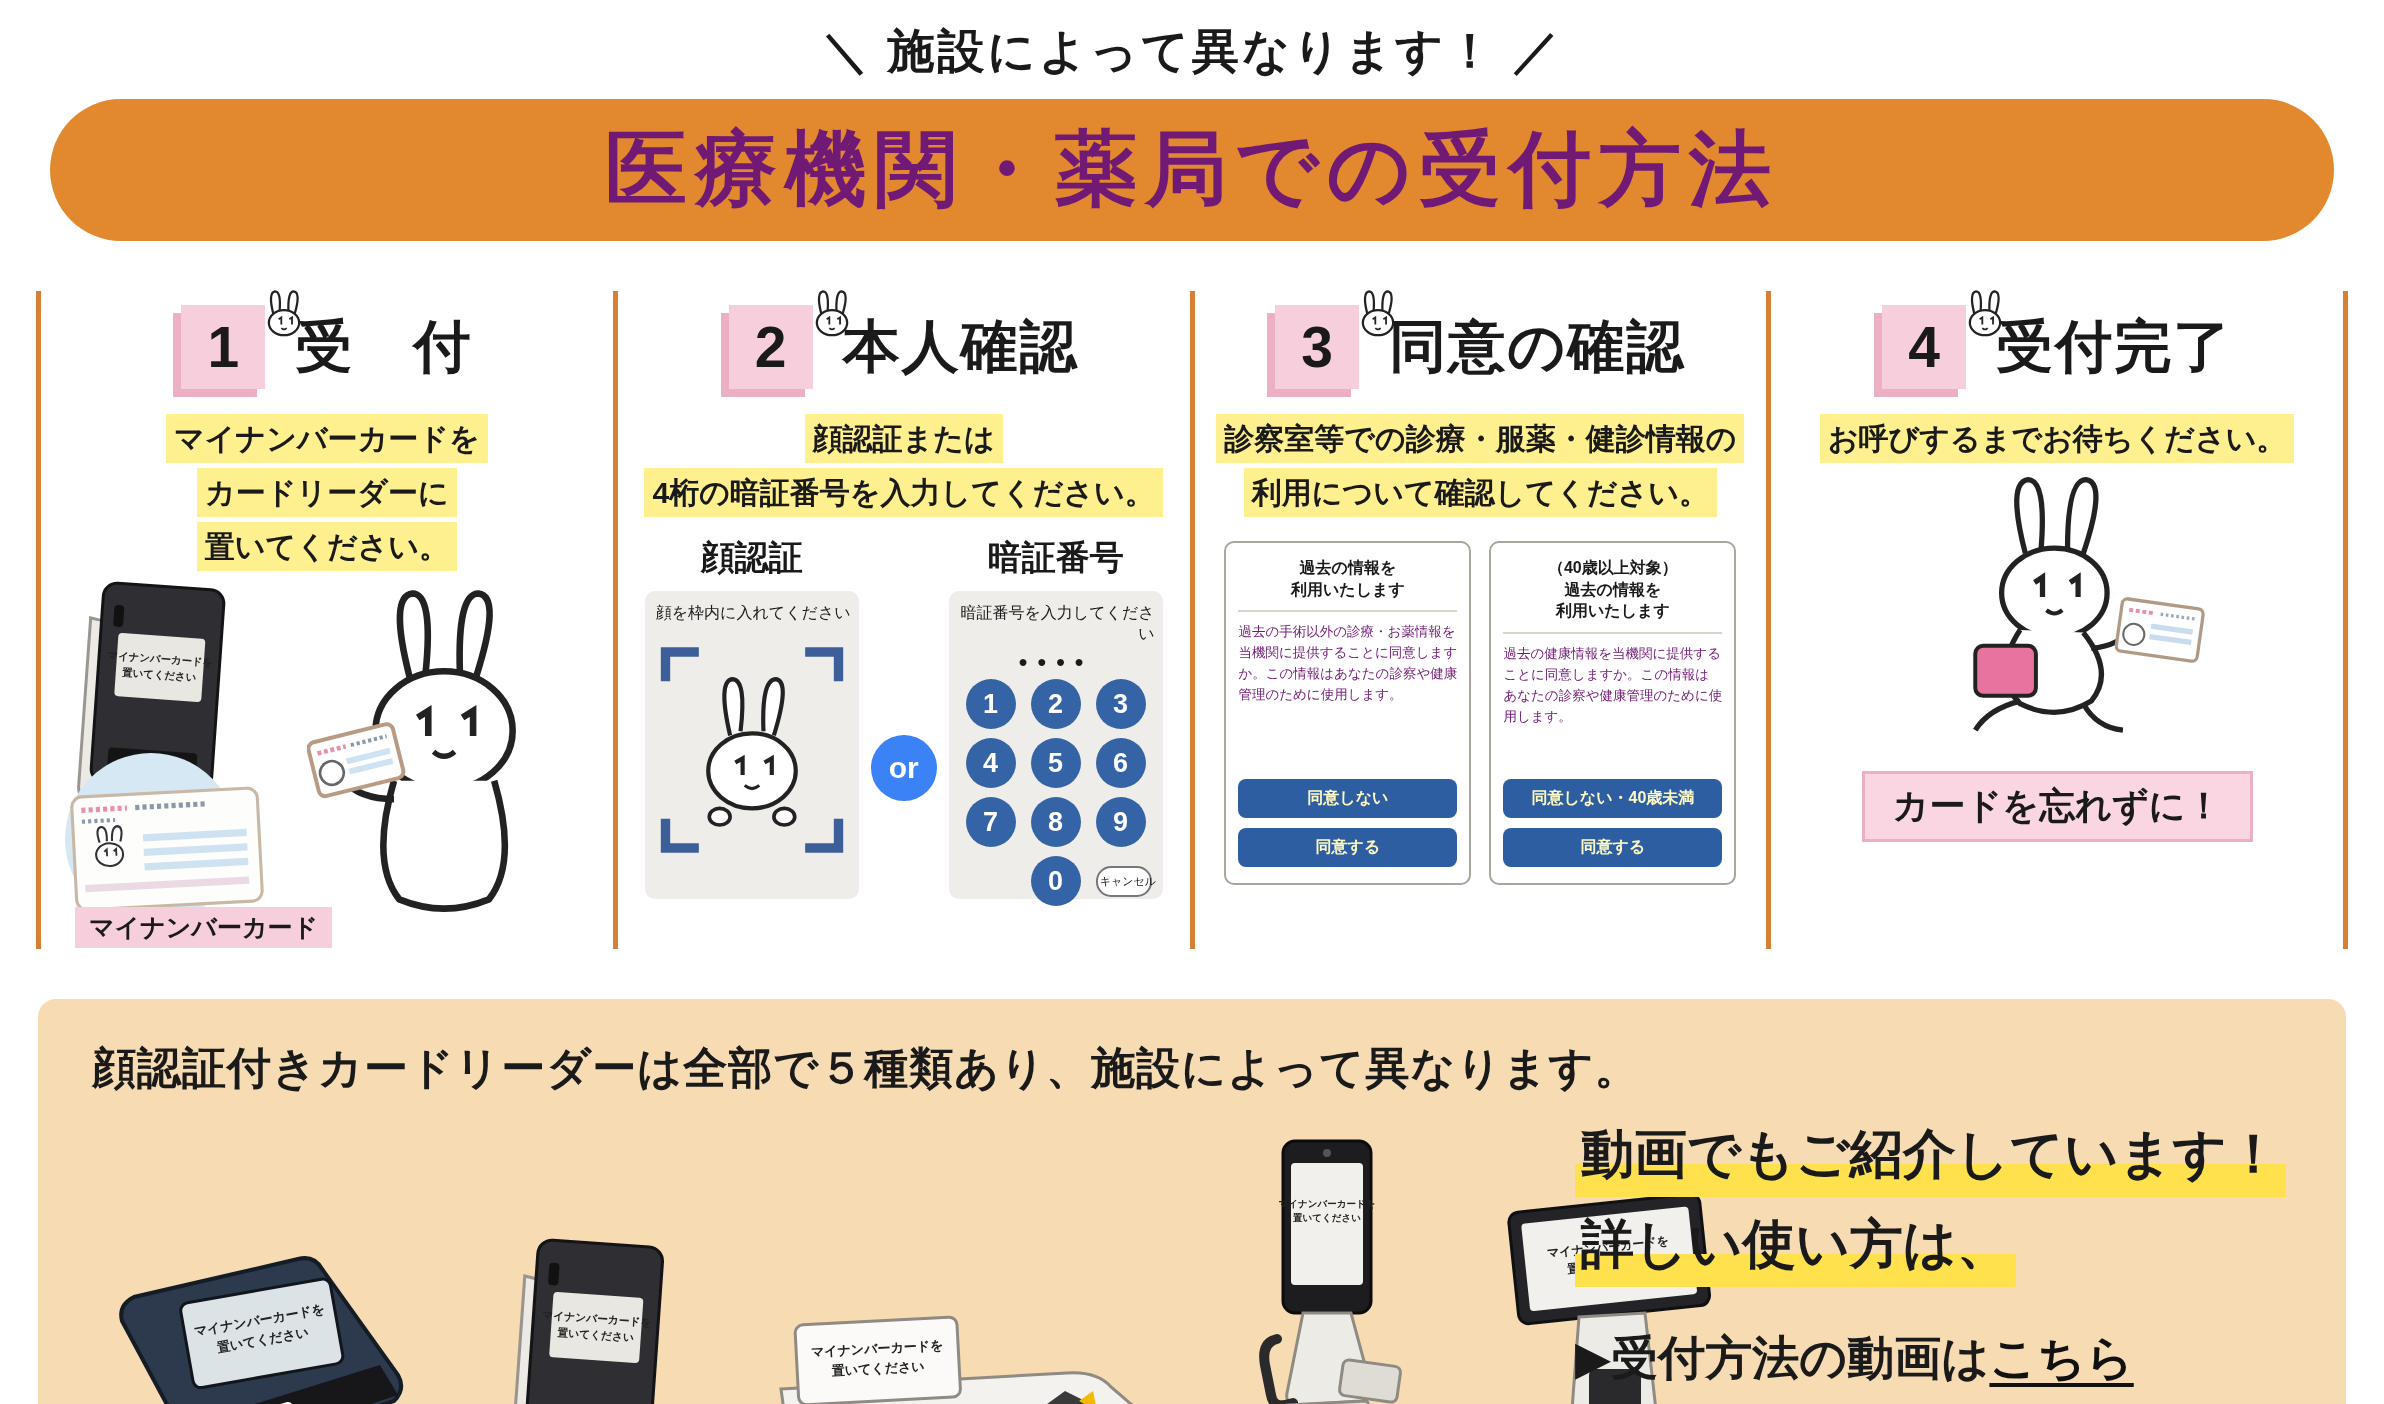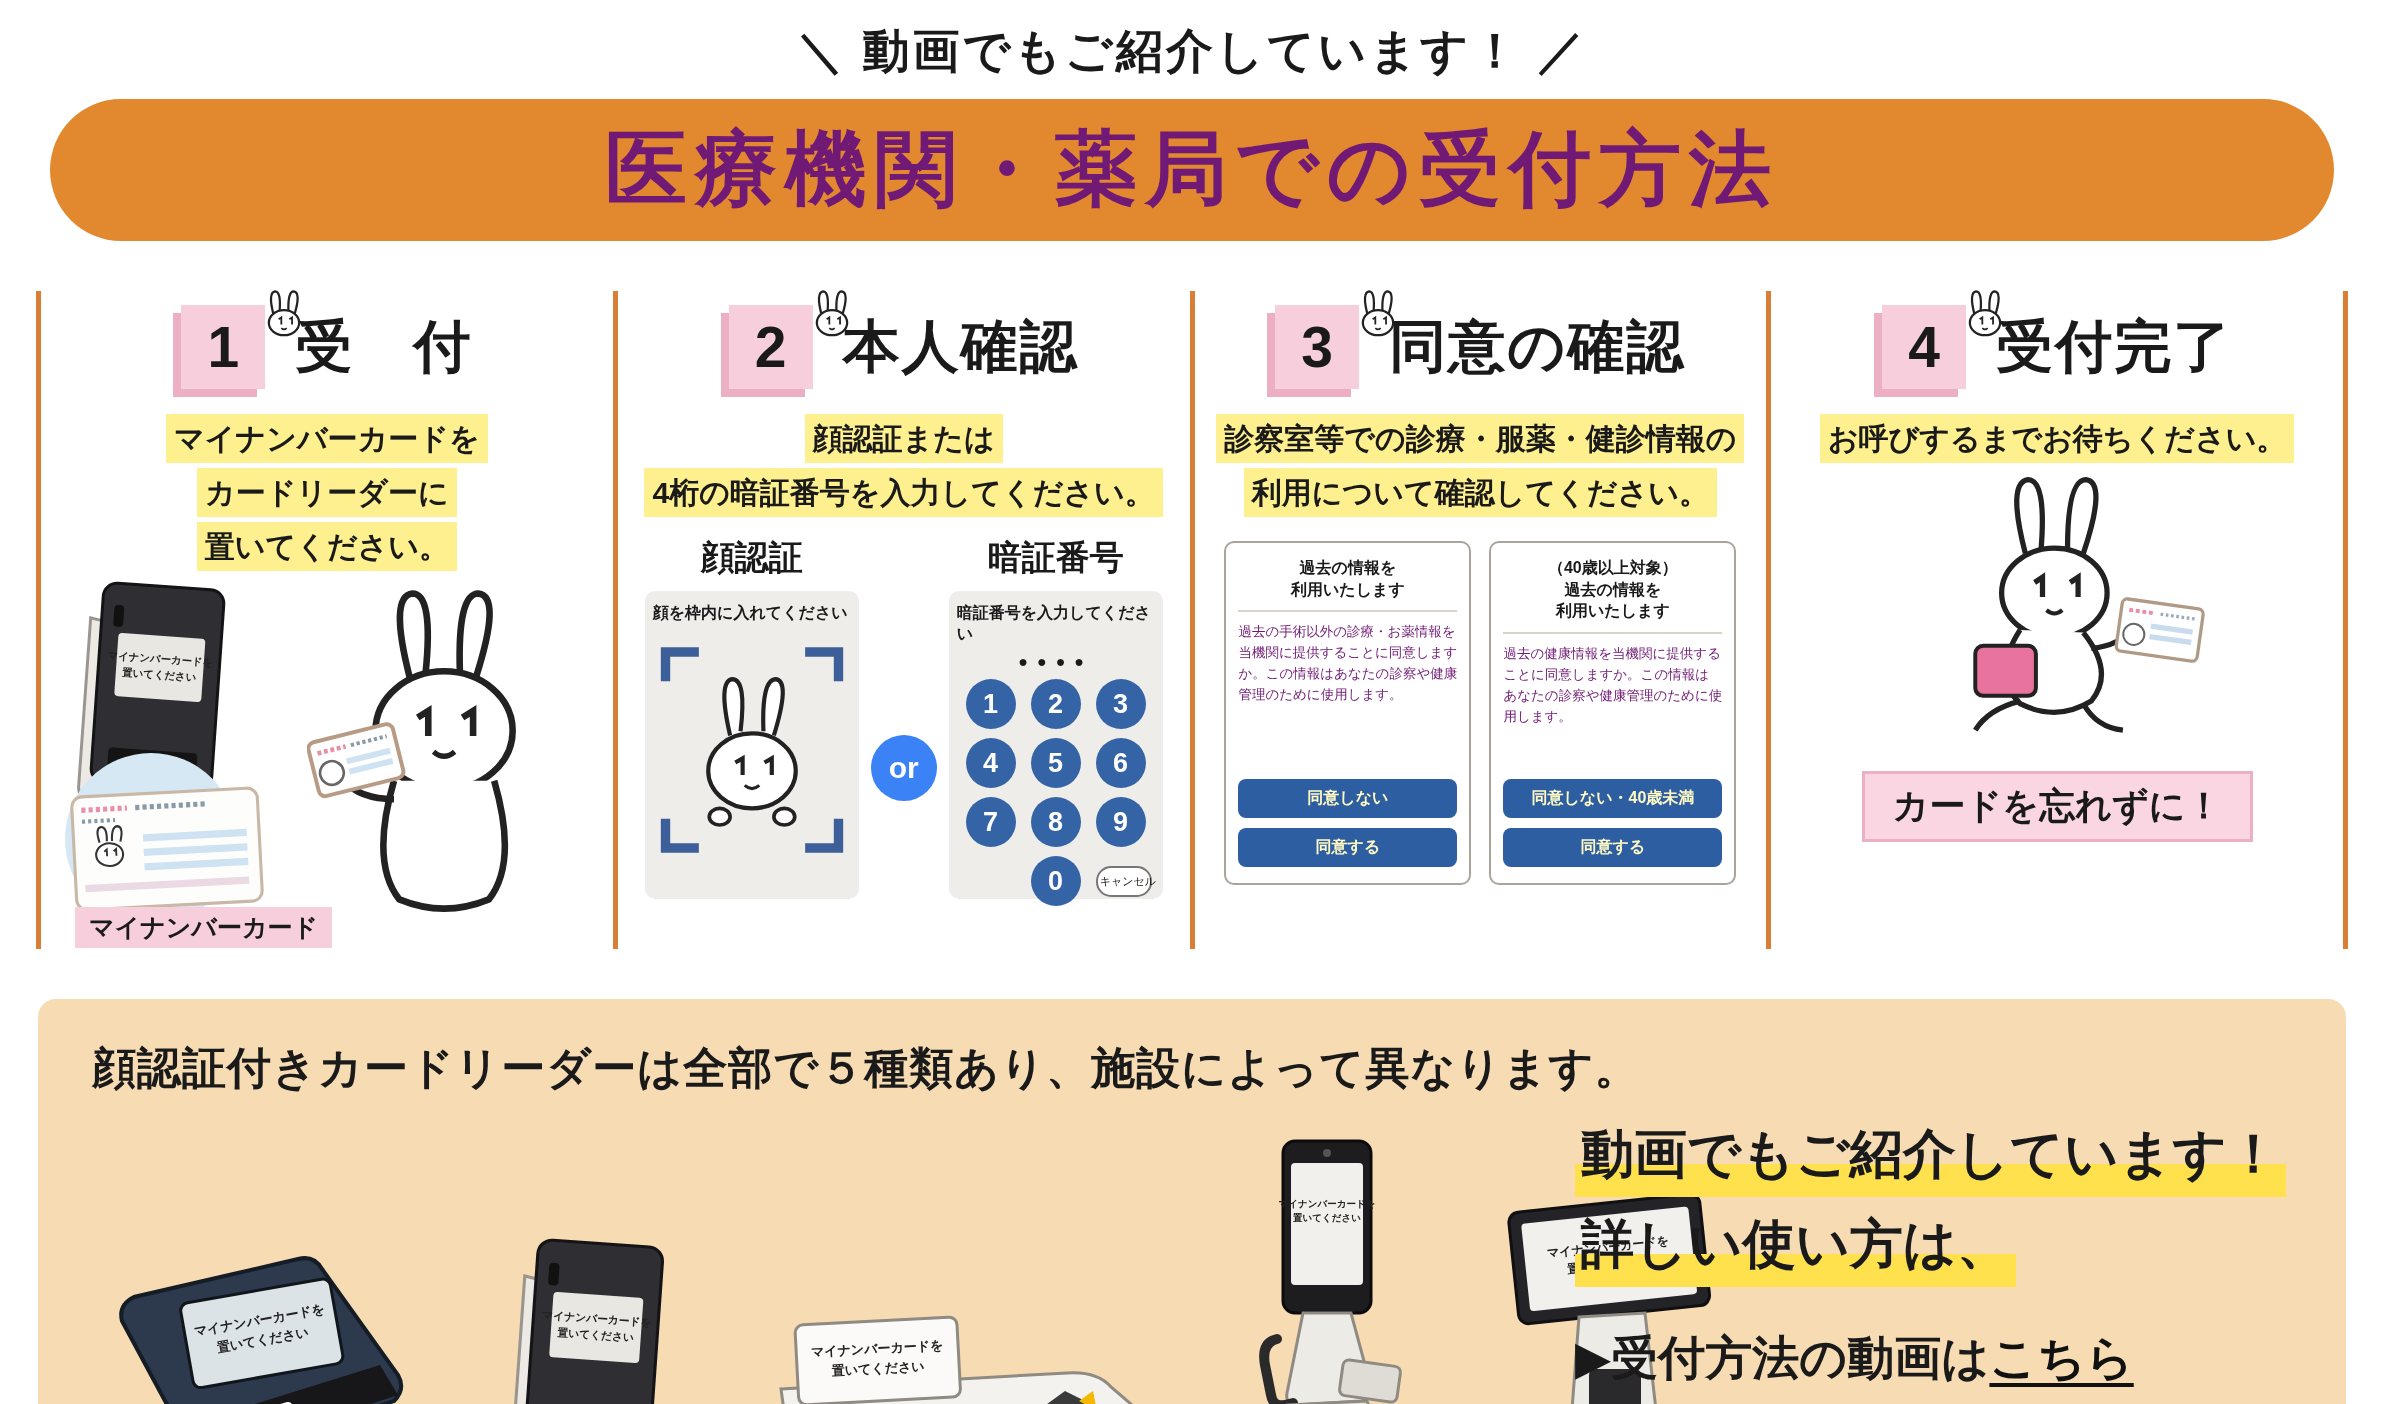--- a/index.html
+++ b/index.html
@@ -36,21 +36,21 @@
   .circle-bg { position:absolute; left:8px; top:176px; width:172px; height:172px; border-radius:50%; background:#D5E8F3; }
   .card-main { position:absolute; left:14px; top:212px; width:192px; height:120px; transform:rotate(-3deg); }
   .card-caption { position:absolute; left:18px; top:330px; background:#F7CEDC; font-size:25px; font-weight:bold; padding:4px 14px; white-space:nowrap; }
   .rabbit1 { position:absolute; right:0; top:6px; width:290px; height:348px; }
 
   
   .verify-row { display:flex; justify-content:center; gap:12px; margin-top:18px; }
   .verify-col { width:214px; }
   .panel-label { text-align:center; font-size:34px; font-weight:bold; margin-bottom:10px; }
   .panel { background:#EFEDE9; border-radius:10px; padding:12px 8px; height:308px; }
-  .panel-instr { font-size:16px; text-align:left; font-weight:bold; }
+  .panel-instr { font-size:16px; text-align:right; font-weight:normal; }
   .face-frame { width:100%; height:252px; }
   .or-circle { flex:0 0 auto; width:66px; height:66px; border-radius:50%; background:#3b82f6; color:#fff;
                font-size:30px; font-weight:bold; display:flex; align-items:center; justify-content:center;
                align-self:flex-start; margin-top:200px; }
   .pin-dots { text-align:center; font-size:16px; letter-spacing:9px; margin:8px 0 8px; }
   .keypad { display:grid; grid-template-columns:repeat(3,50px); gap:9px 15px; justify-content:center; }
   .key { width:50px; height:50px; border-radius:50%; background:#3464A6; color:#fff; font-size:27px; font-weight:bold;
          display:flex; align-items:center; justify-content:center; }
   .key-blank { visibility:hidden; width:50px; height:50px; }
   .cancel-btn { align-self:center; background:#fff; border:2px solid #777; border-radius:15px; font-size:11px;
@@ -84,21 +84,21 @@
   .video-line { margin-top:28px; font-size:47px; font-weight:bold; white-space:nowrap; }
   .video-link { color:#111; text-decoration:underline; text-decoration-thickness:4px; text-underline-offset:9px; font-weight:bold; }
 
   svg text { font-family:"Liberation Sans","DejaVu Sans",sans-serif; fill:#222; font-weight:bold; }
 </style>
 </head>
 <body>
 
 <div class="page">
 
-  <div class="tagline">＼ 動画でもご紹介しています！ ／</div>
+  <div class="tagline">＼ 施設によって異なります！ ／</div>
 
   <div class="banner">
     <span class="banner-title">医療機関・薬局での受付方法</span>
   </div>
 
   <div class="steps">
 
     <section class="step">
       <div class="step-head">
         <div class="badge-wrap">

